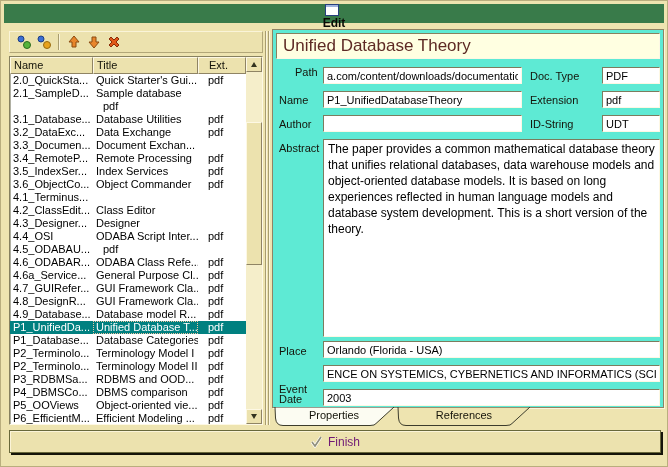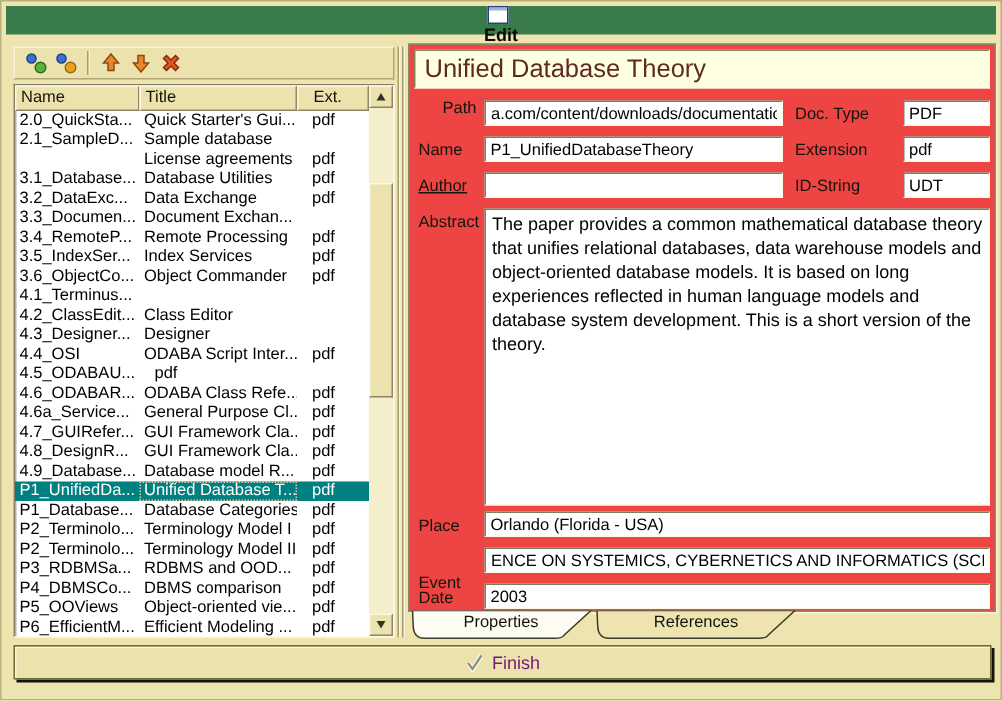--- a/index.html
+++ b/index.html
@@ -92,21 +92,21 @@
   .splitter { position:absolute; left:263px; top:30px; width:8px; height:394px; }
   .splitter::before, .splitter::after {
     content:""; position:absolute; top:0; bottom:0; width:1px;
     background:#a89d6f; box-shadow:1px 0 0 #fbf5dc;
   }
   .splitter::before { left:1px; } .splitter::after { left:4px; }
 
   
   .pane {
     position:absolute; left:271px; top:28px; width:392px; height:379px;
-    background:#ef4444;
+    background:#5eead4;
     border:1px solid #8f8464;
     box-shadow: 1px 1px 0 #fbf5dc;
   }
   .header-display {
     position:absolute; left:3px; top:3px; width:384px; height:26px;
     background:#ffffe1; color:#5e2a24;
     border:1px solid; border-color:#87815f #fdf8e4 #fdf8e4 #87815f;
     font-size:17px; padding:2px 0 0 6px; white-space:nowrap; overflow:hidden;
   }
   .flabel { position:absolute; font-size:11px; color:#14140a; white-space:nowrap; }
@@ -195,21 +195,20 @@
           <div class="lcell c1">Quick Starter's Gui...</div>
           <div class="lcell c2">pdf</div>
         </div>
         <div class="lrow">
           <div class="lcell c0">2.1_SampleD...</div>
           <div class="lcell c1">Sample database</div>
           <div class="lcell c2"></div>
         </div>
         <div class="lrow">
           <div class="lcell c0"></div>
-          <div class="lcell c1">License agreements</div>
           <div class="lcell c2">pdf</div>
         </div>
         <div class="lrow">
           <div class="lcell c0">3.1_Database...</div>
           <div class="lcell c1">Database Utilities</div>
           <div class="lcell c2">pdf</div>
         </div>
         <div class="lrow">
           <div class="lcell c0">3.2_DataExc...</div>
           <div class="lcell c1">Data Exchange</div>
@@ -343,21 +342,21 @@
     <span class="flabel" style="left:6px; top:36px;padding-left:16px;">Path</span>
     <input class="field" style="left: 50px; top: 37px; width: 199px;" value="a.com/content/downloads/documentation">
     <span class="flabel" style="left:257px; top:40px;">Doc. Type</span>
     <input class="field" style="left: 329px; top: 37px; width: 58px;" value="PDF">
 
     <span class="flabel" style="left:6px; top:64px;">Name</span>
     <input class="field" style="left: 50px; top: 61px; width: 199px;" value="P1_UnifiedDatabaseTheory">
     <span class="flabel" style="left:257px; top:64px;">Extension</span>
     <input class="field" style="left: 329px; top: 61px; width: 58px;" value="pdf">
 
-    <span class="flabel" style="left:6px; top:88px;text-decoration:underline;">Author</span>
+    <span class="flabel" style="left:6px; top:88px;">Author</span>
     <input class="field" style="left: 50px; top: 85px; width: 199px;" value="">
     <span class="flabel" style="left:257px; top:88px;">ID-String</span>
     <input class="field" style="left: 329px; top: 85px; width: 58px;" value="UDT">
 
     <span class="flabel" style="left:6px; top:112px;">Abstract</span>
     <textarea class="tarea" style="left: 50px; top: 109px; width: 337px; height: 198px;">The paper provides a common mathematical database theory that unifies relational databases, data warehouse models and object-oriented database models. It is based on long experiences reflected in human language models and database system development. This is a short version of the theory.</textarea>
 
     <span class="flabel" style="left:6px; top:315px;">Place</span>
     <input class="field" style="left: 50px; top: 311px; width: 337px;" value="Orlando (Florida - USA)">
 

